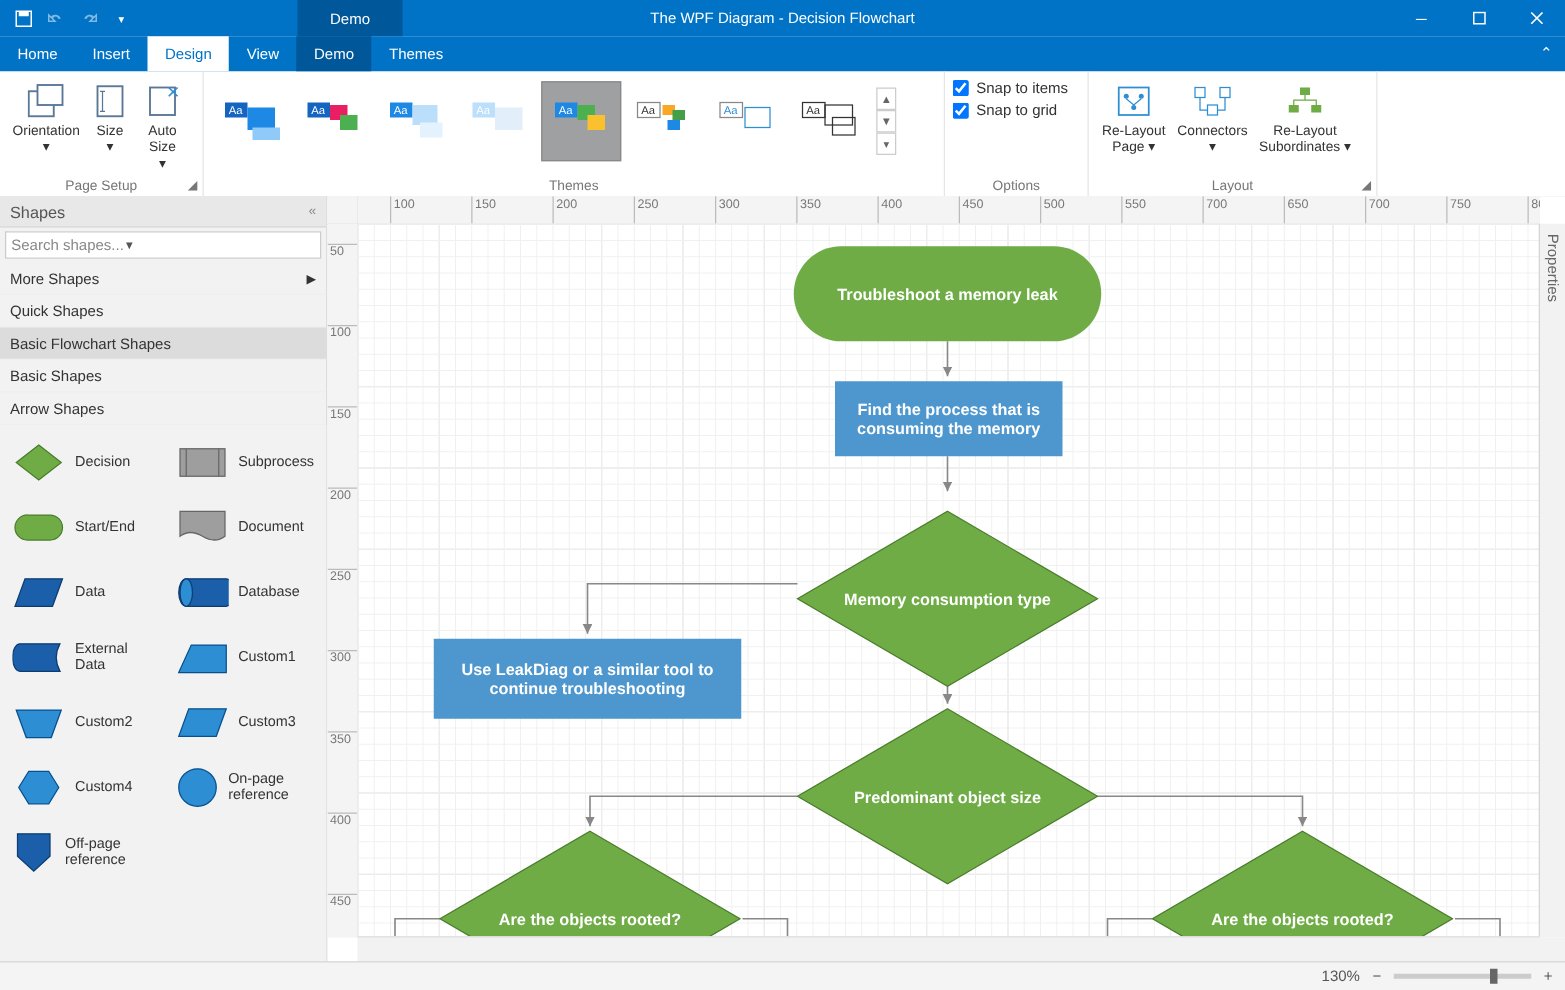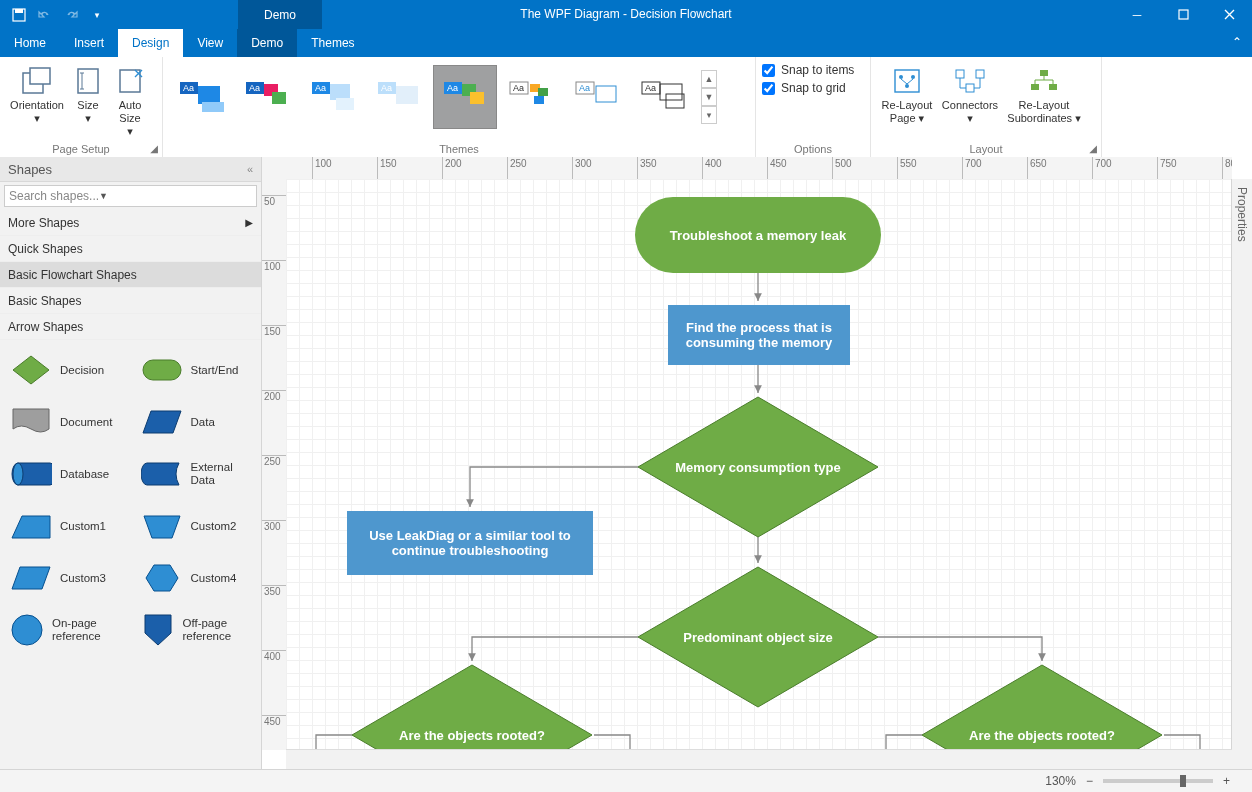--- a/index.html
+++ b/index.html
@@ -70,21 +70,21 @@
 .diamond svg{position:absolute;inset:0;}
 .diamond .dlabel{position:absolute;inset:0;display:flex;align-items:center;justify-content:center;color:#fff;font-weight:600;font-size:13px;text-align:center;padding:0 24px;}
 .conn{position:absolute;pointer-events:none;}
 
 .props-tab{position:absolute;right:0;top:22px;width:20px;bottom:20px;background:#f2f2f2;border-left:1px solid #d5d5d5;display:flex;align-items:flex-start;justify-content:center;}
 .props-tab span{writing-mode:vertical-rl;font-size:12px;color:#666;padding-top:8px;}
 
 .sb-h{position:absolute;left:24px;right:20px;bottom:0;height:20px;background:#f2f2f2;border-top:1px solid #ddd;}
 .sb-v-dummy{position:absolute;right:0;bottom:0;width:20px;height:20px;background:#f2f2f2;}
 
-.status{position:absolute;left:0;right:0;bottom:0;height:22px;background:#f4f4f4;border-top:1px solid #d5d5d5;display:flex;align-items:center;justify-content:flex-end;padding:0 22px;gap:10px;font-size:12px;color:#555;}
+.status{position:absolute;left:0;right:0;bottom:0;height:22px;background:#f4f4f4;border-top:1px solid #d5d5d5;display:flex;align-items:center;justify-content:flex-end;padding:0 10px;gap:10px;font-size:12px;color:#555;}
 .status .slider{width:110px;height:4px;background:#ccc;position:relative;}
 .status .slider .thumb{position:absolute;top:-4px;width:6px;height:12px;background:#666;left:70%;}
 .blue{fill:#2e8ed3;stroke:#06508f;}
 </style>
 </head>
 <body>
 
 <div class="titlebar">
   <div class="qat">
     <div class="qbtn">
@@ -330,20 +330,30 @@
         <div class="shape-item">
             <div class="sicon">
               <svg width="40" height="32">
                 <polygon points="20,2 38,16 20,30 2,16" fill="#6fac46" stroke="#4a7d2b"></polygon>
               </svg>
             </div>
             <div class="slabel">Decision</div>
           </div>
         <div class="shape-item">
             <div class="sicon">
+              <svg width="40" height="26">
+                <rect x="2" y="2" width="36" height="22" fill="#9e9e9e" stroke="#666"></rect>
+                <line x1="7" y1="2" x2="7" y2="24" stroke="#666"></line>
+                <line x1="33" y1="2" x2="33" y2="24" stroke="#666"></line>
+              </svg>
+            </div>
+            <div class="slabel">Subprocess</div>
+          </div>
+        <div class="shape-item">
+            <div class="sicon">
               <svg width="42" height="24">
                 <rect x="2" y="2" width="38" height="20" rx="10" fill="#6fac46" stroke="#4a7d2b"></rect>
               </svg>
             </div>
             <div class="slabel">Start/End</div>
           </div>
         <div class="shape-item">
             <div class="sicon">
               <svg width="40" height="30">
                 <path d="M2 2 L38 2 L38 22 Q30 28 20 22 Q10 16 2 22 Z" fill="#9e9e9e" stroke="#666"></path>
@@ -534,21 +544,21 @@
       </svg>
 
       <div class="node terminator" style="left:349px;top:18px;width:246px;height:76px;">
           <span>Troubleshoot a memory leak</span>
         </div>
 
       <div class="node process" style="left:382px;top:126px;width:182px;height:60px;">
           <span>Find the process that is consuming the memory</span>
         </div>
 
-      <div class="diamond" style="left:350px;top:216px;width:244px;height:144px;">
+      <div class="diamond" style="left:350px;top:228px;width:244px;height:144px;">
         <svg width="244" height="144">
             <polygon points="122,2 242,72 122,142 2,72" fill="#6fac46" stroke="#4a7d2b" stroke-width="1"></polygon>
           </svg>
         <div class="dlabel">
             <span>Memory consumption type</span>
           </div>
       </div>
 
       <div class="node process" style="left:61px;top:332px;width:246px;height:64px;">
           <span>Use LeakDiag or a similar tool to continue troubleshooting</span>

